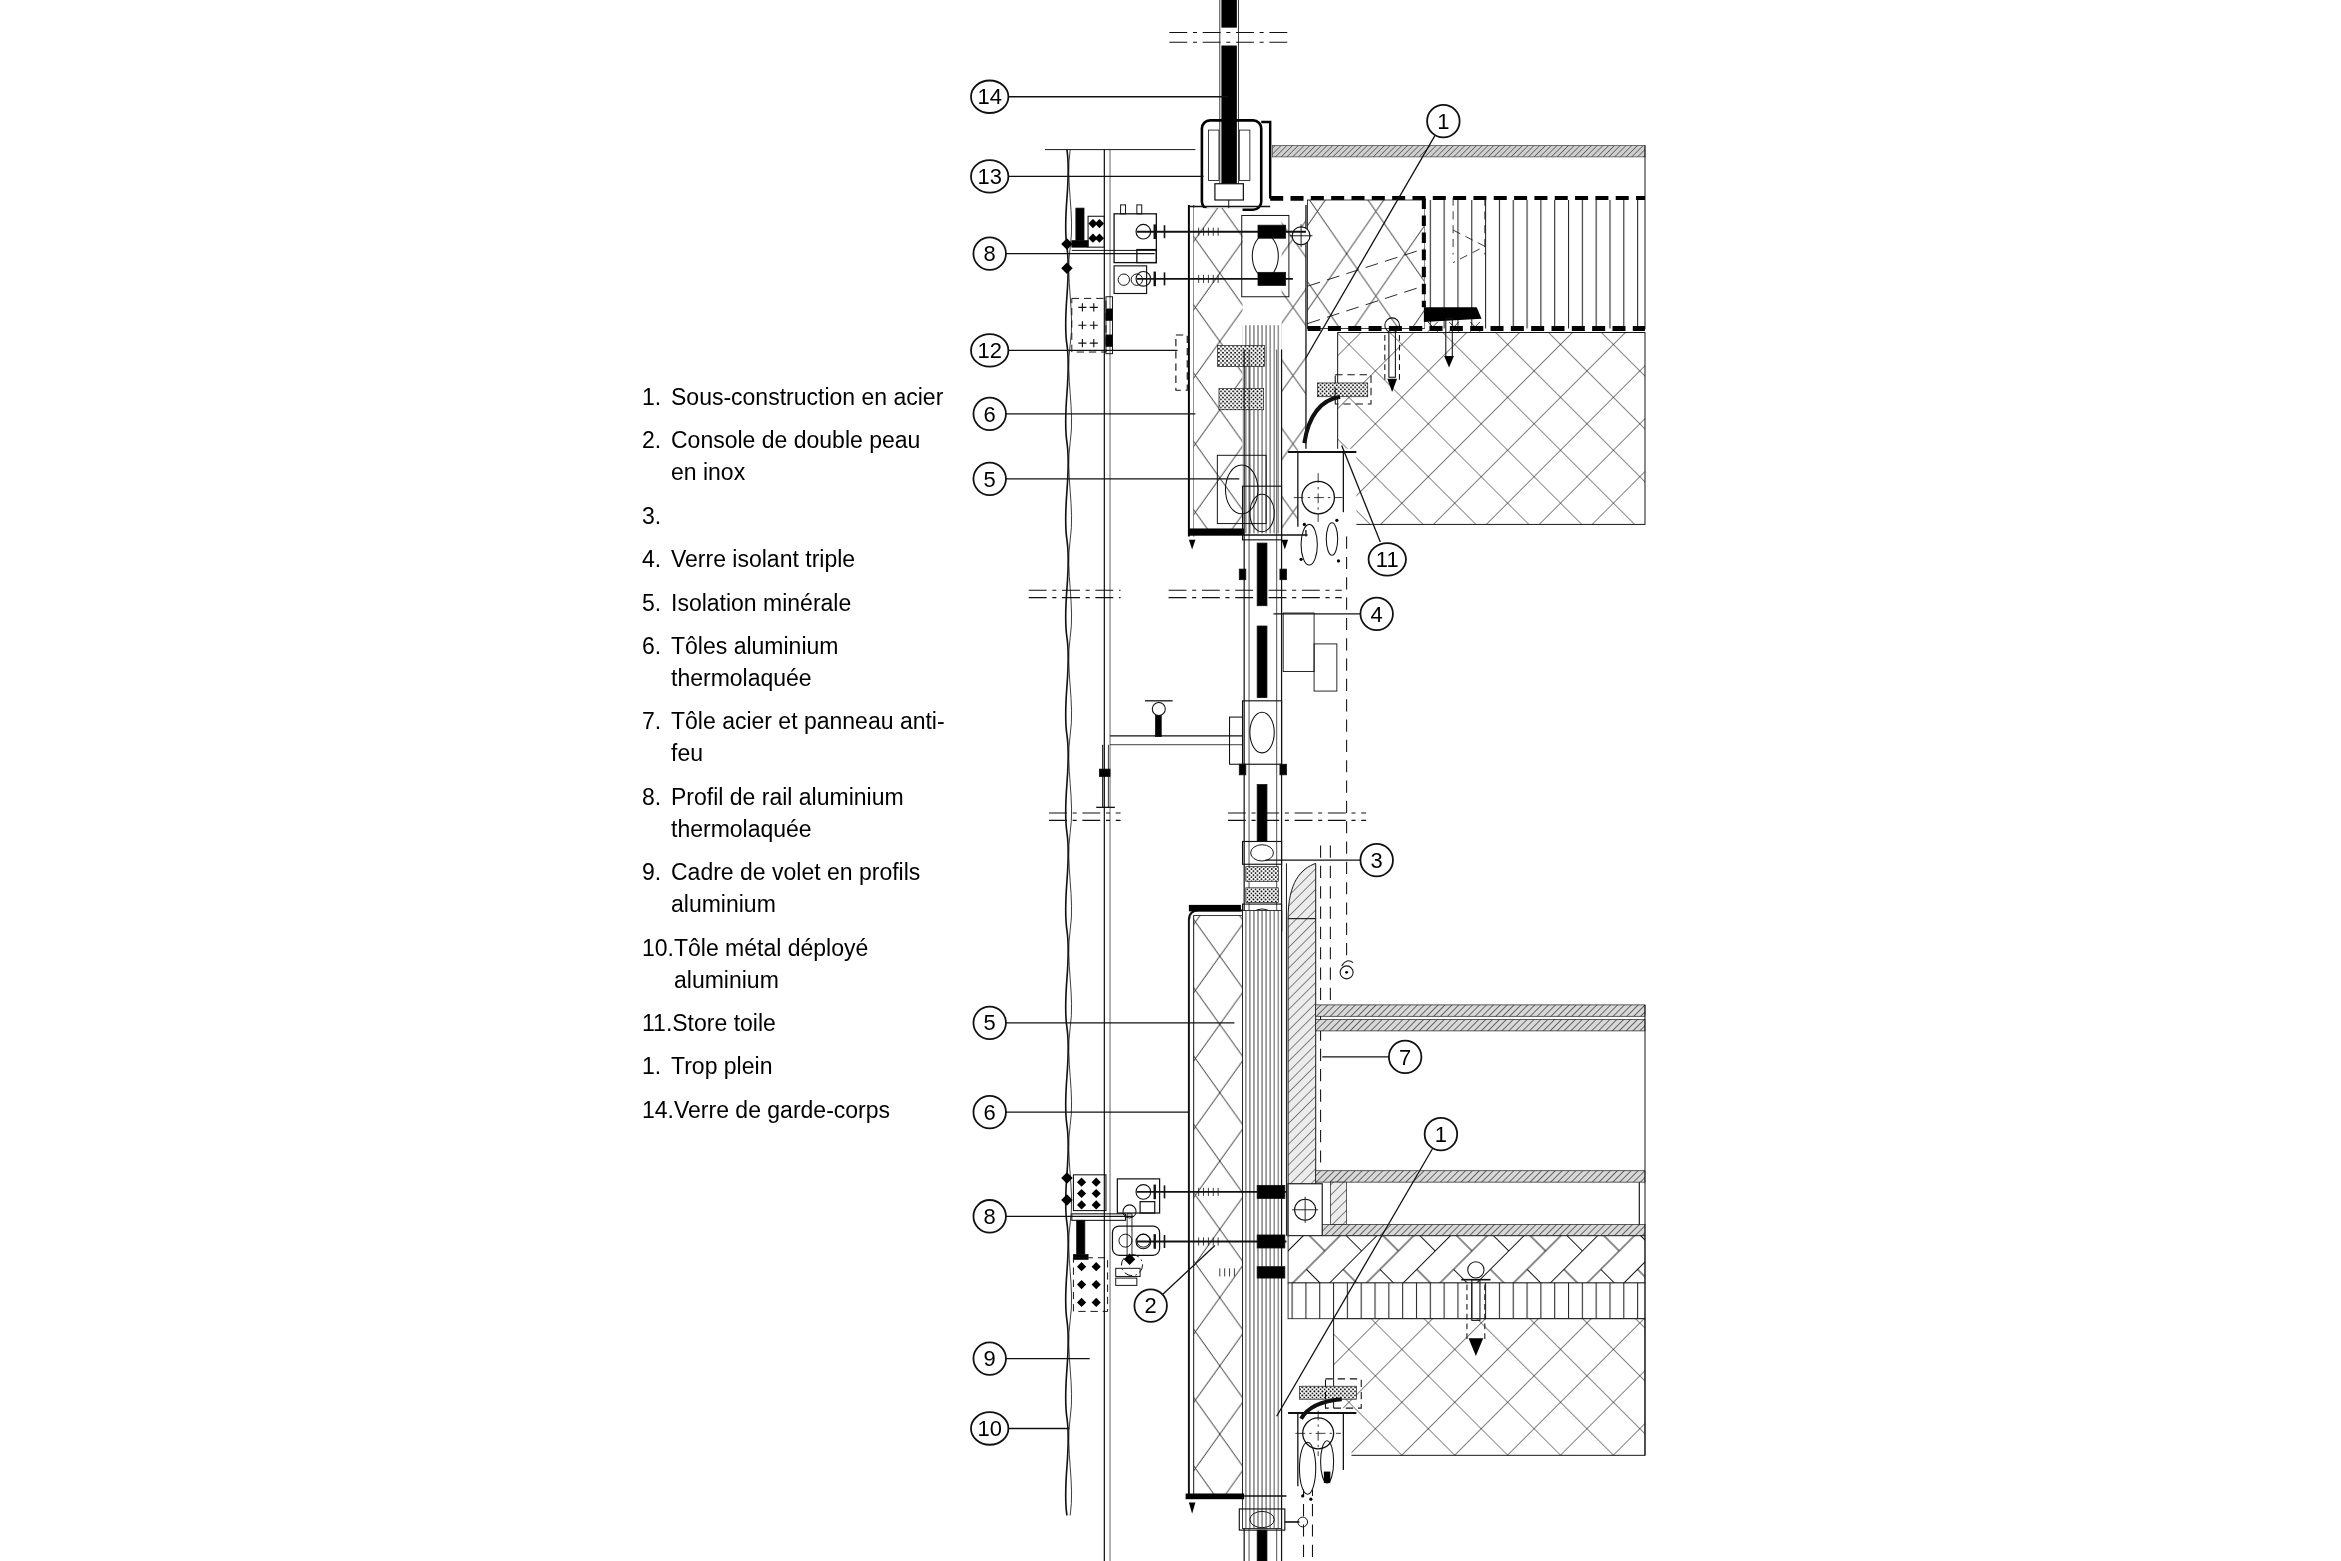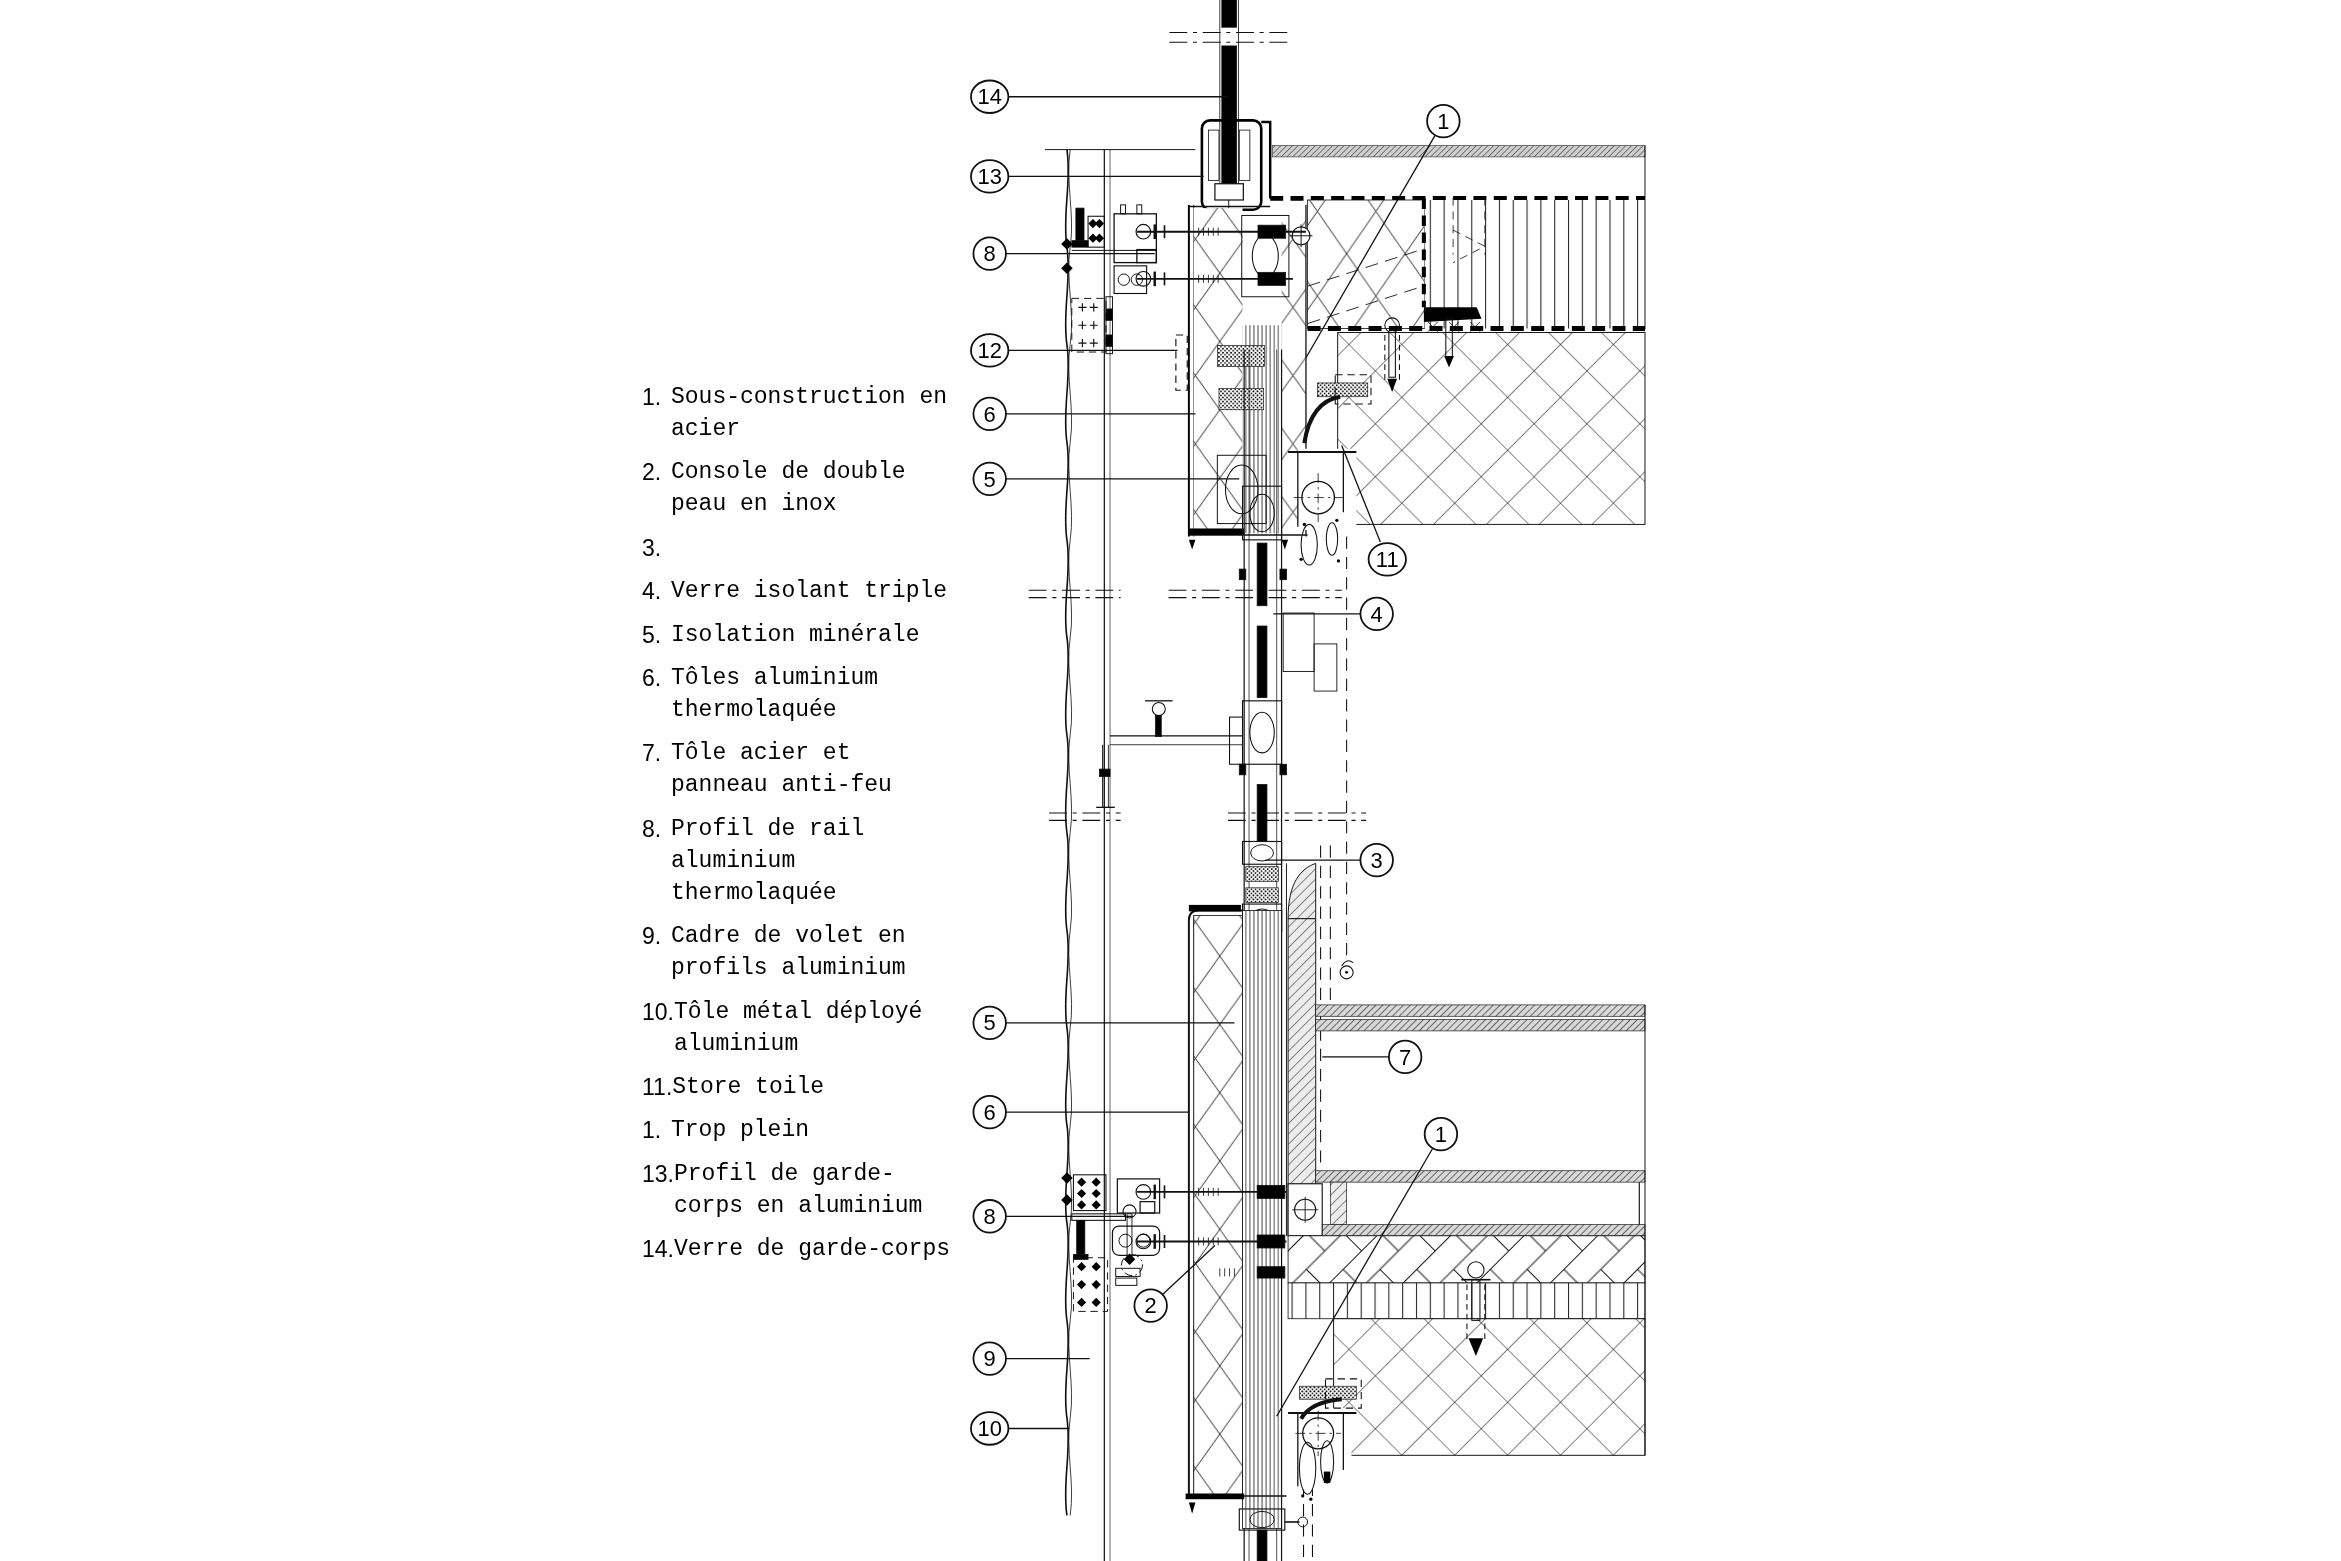--- a/index.html
+++ b/index.html
@@ -1,21 +1,21 @@
 <!DOCTYPE html>
 <html style="font-size:13px"><head>
 <meta charset="utf-8">
 <style>
   html,body{margin:0;padding:0;background:#ffffff;}
   .page{position:relative;width:2342px;height:1561px;background:#fff;overflow:hidden;
         font-family:"Liberation Sans", sans-serif;color:#000;}
   .legend{position:absolute;left:642px;top:381px;width:333px;}
   .legend-item{display:flex;margin-bottom:11.4px;font-size:23px;line-height:32px;}
   .legend-item .num{flex:0 0 29px;}
-  .legend-item .txt{flex:0 0 281px;max-width:281px;font-family:Liberation Mono, monospace;}
+  .legend-item .txt{flex:0 0 281px;max-width:281px;}
   svg.drawing{position:absolute;left:0;top:0;}
   svg text.co{font-family:"Liberation Sans",sans-serif;font-size:27px;fill:#000;}
 </style>
 </head>
 <body>
 
 <div class="page">
 
   <div class="legend">
       <div class="legend-item">
@@ -57,24 +57,20 @@
         <span class="num">10.</span>
         <span class="txt">Tôle métal déployé aluminium</span>
       </div>
       <div class="legend-item">
         <span class="num">11.</span>
         <span class="txt">Store toile</span>
       </div>
       <div class="legend-item">
         <span class="num">1.</span>
         <span class="txt">Trop plein</span>
-      </div>
-      <div class="legend-item">
-        <span class="num">13.</span>
-        <span class="txt">Profil de garde-corps en aluminium</span>
       </div>
       <div class="legend-item">
         <span class="num">14.</span>
         <span class="txt">Verre de garde-corps</span>
       </div>
     </div>
 
   <svg class="drawing" width="2342" height="1561" viewBox="0 0 2880 1920">
     <defs>
       <pattern id="bandh" width="6" height="6" patternUnits="userSpaceOnUse" patternTransform="rotate(45)">

